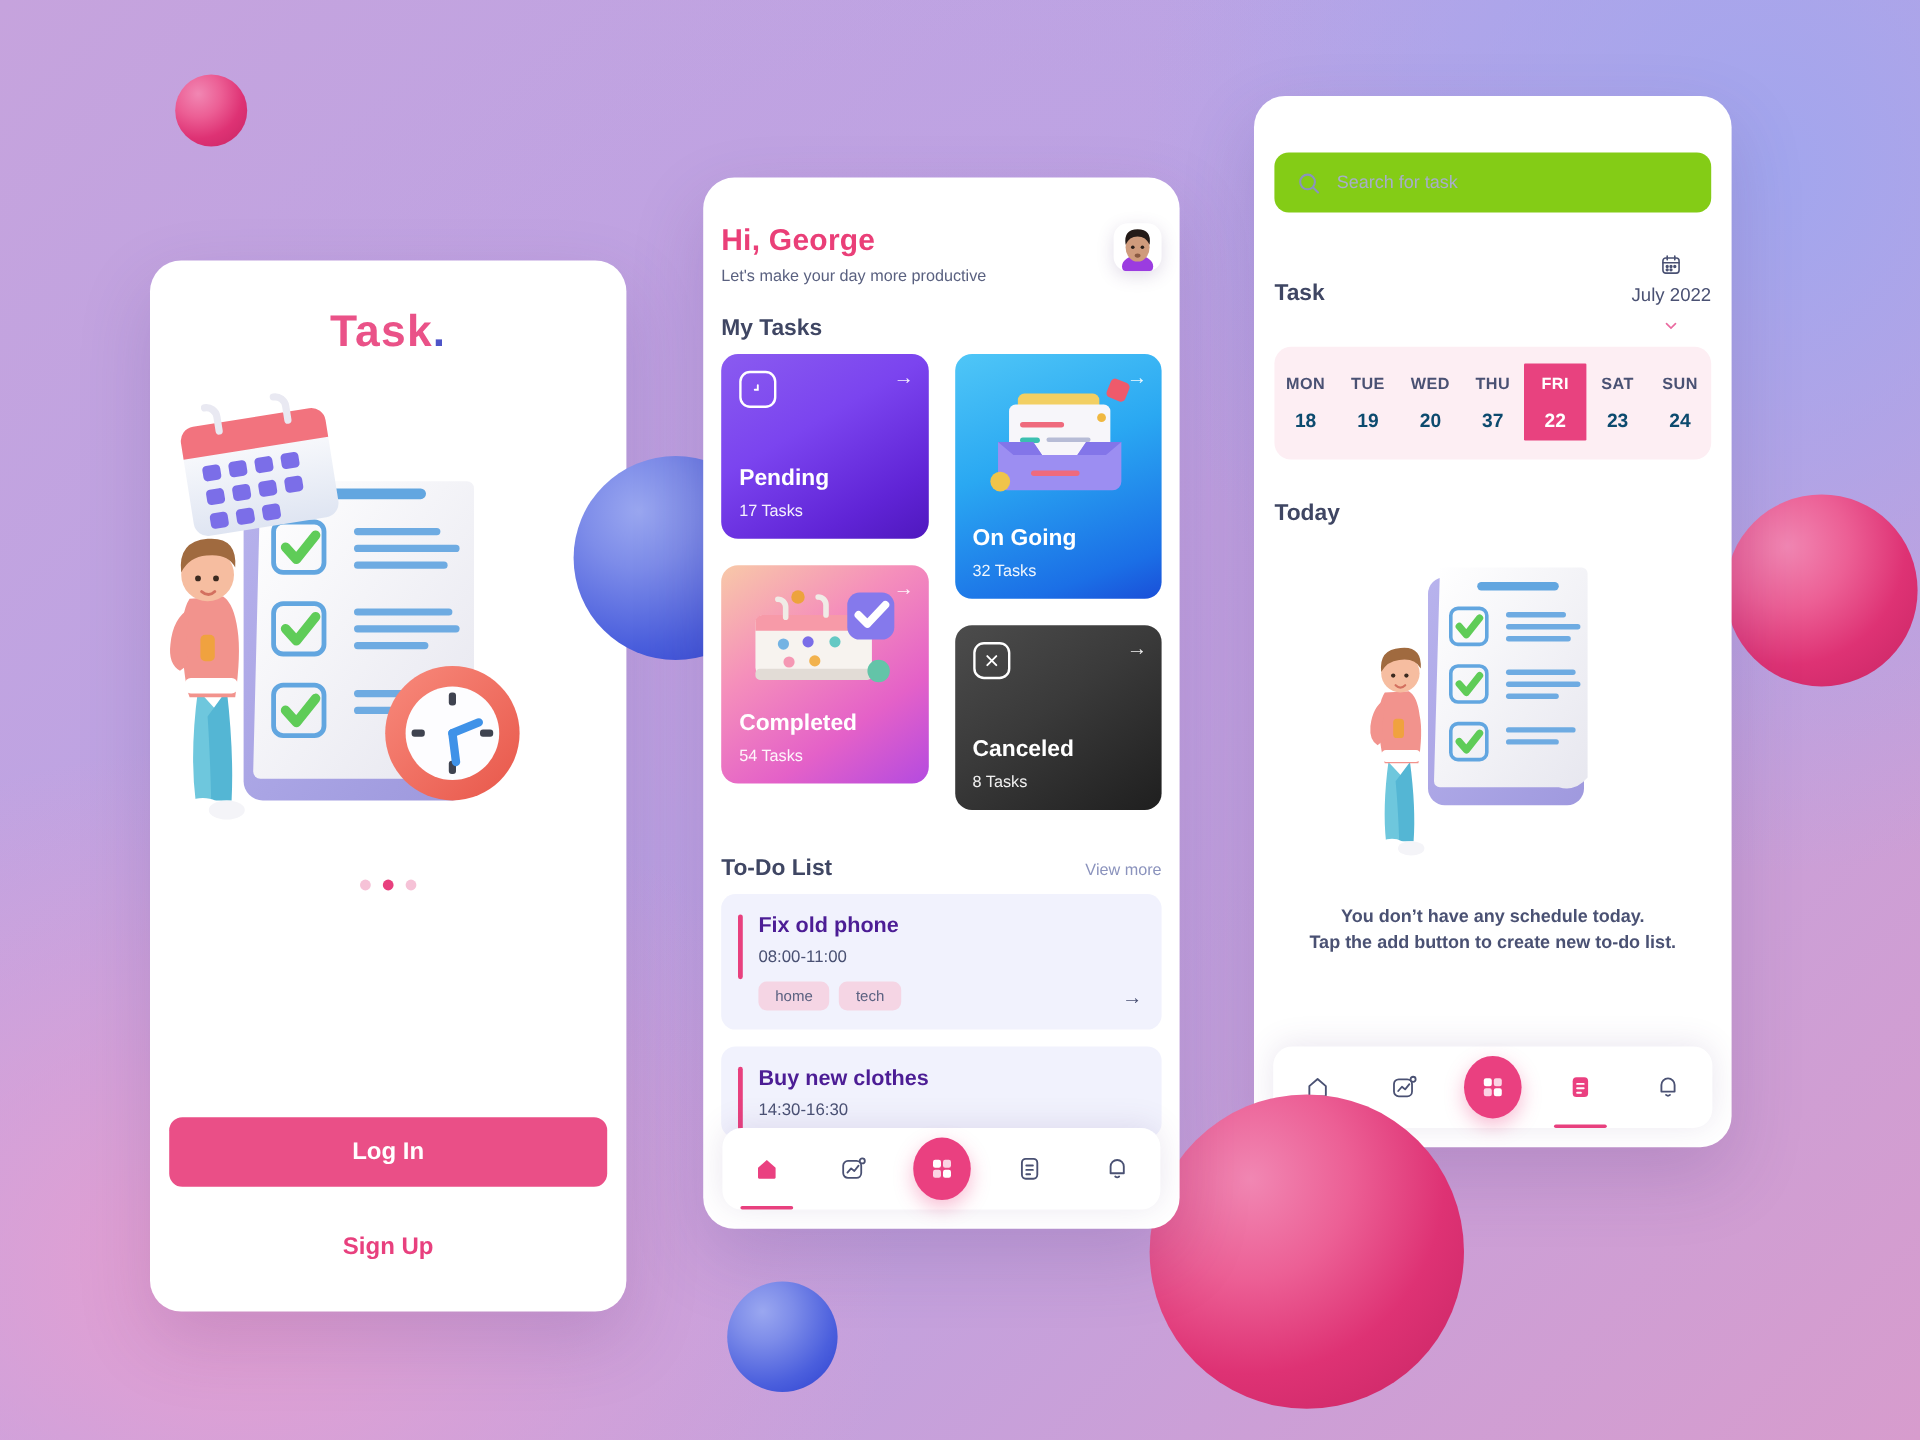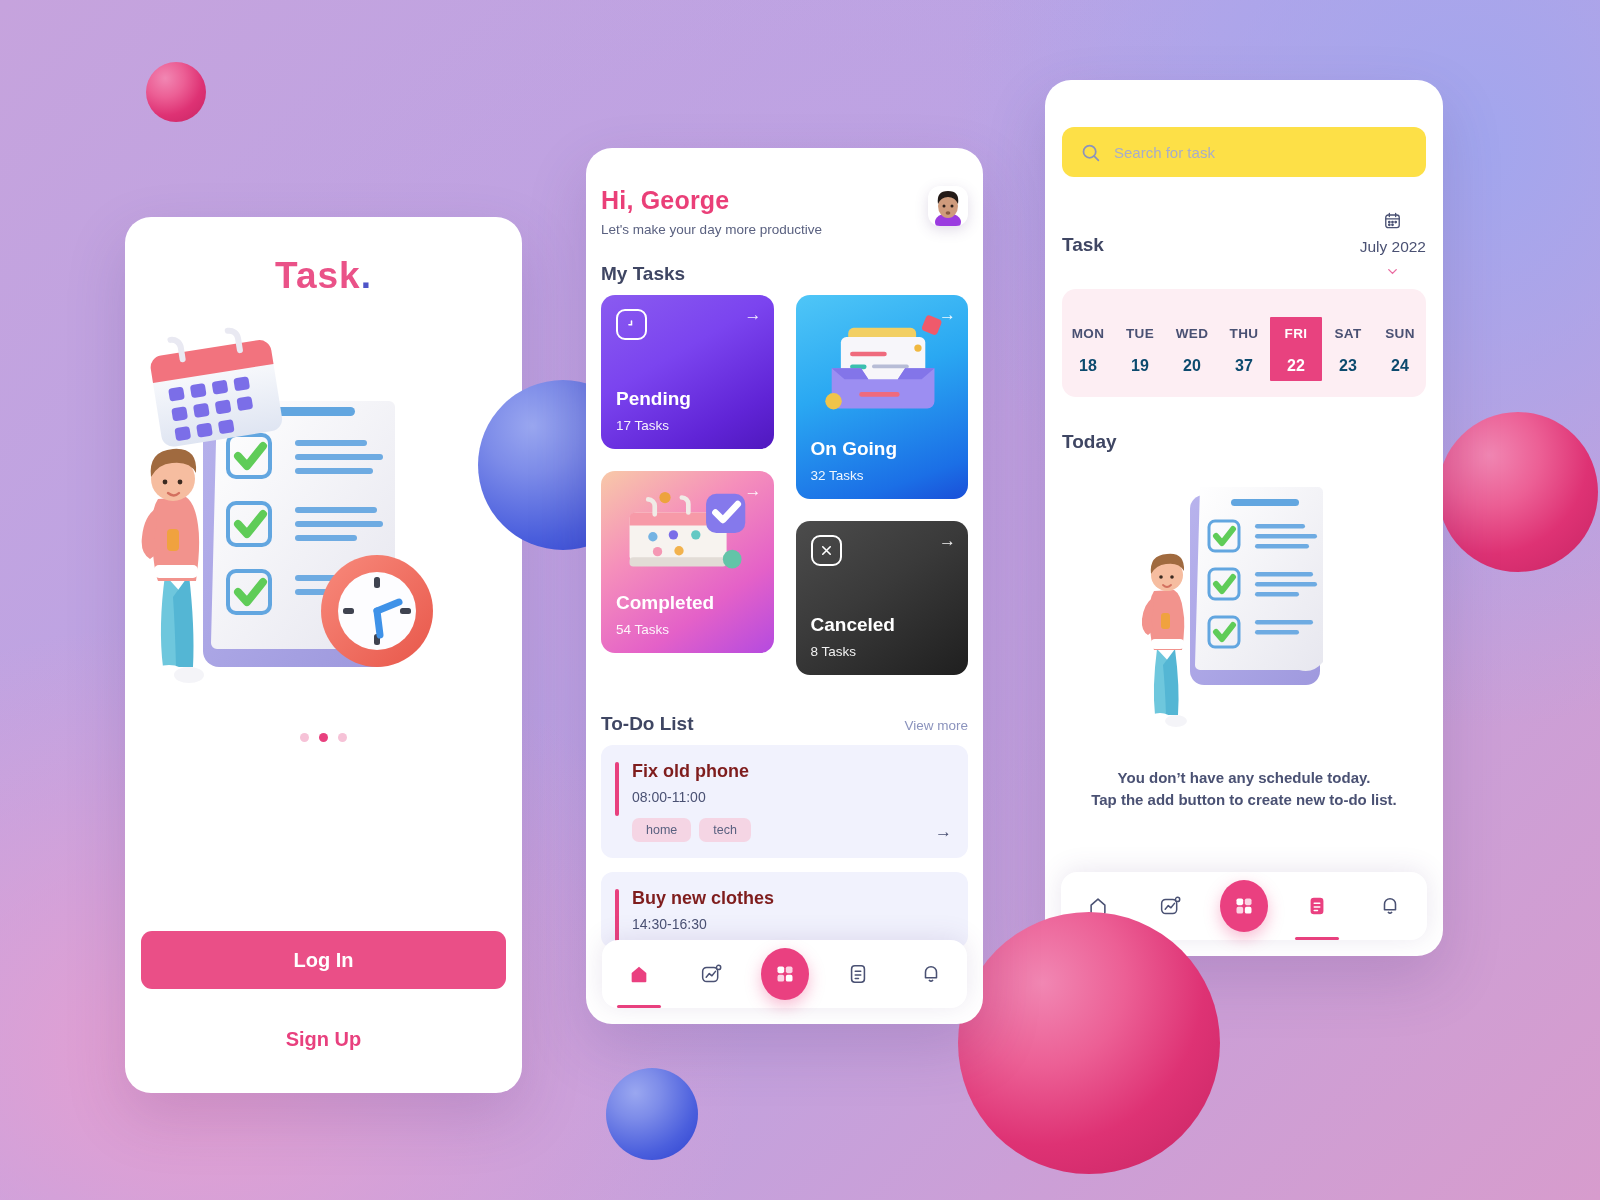--- a/index.html
+++ b/index.html
@@ -119,21 +119,21 @@
   .todo-head { display: flex; align-items: baseline; justify-content: space-between; margin: 38px 0 10px; text-align: right; }
   .view-more { font-size: 13.5px; color: #8b93bd; cursor: pointer; }
   .todo-item {
     position: relative; background: #f1f2fd; border-radius: 12px;
     padding: 16px 16px 16px 18px; margin-bottom: 14px;
   }
   .todo-item:before {
     content: ""; position: absolute; left: 14px; top: 17px; bottom: auto;
     width: 3.5px; height: 54px; border-radius: 3px; background: #e8407e;
   }
-  .todo-title { font-size: 18px; font-weight: 700; color: #7f1d1d; margin-left: 13px; }
+  .todo-title { font-size: 18px; font-weight: 700; color: #4c1d95; margin-left: 13px; }
   .todo-time { font-size: 14px; color: #4a5173; margin: 7px 0 0 13px; }
   .tags { display: flex; gap: 8px; margin: 13px 0 0 13px; }
   .tag { background: #f5d5e4; color: #5a6180; font-size: 12.5px; padding: 5px 14px; border-radius: 7px; }
   .todo-arrow { position: absolute; right: 16px; bottom: 16px; color: #4a5173; font-size: 17px; }
 
   
   .nav {
     position: absolute; left: 16px; right: 16px; bottom: 16px; height: 68px;
     background: #fff; border-radius: 16px;
     box-shadow: 0 -2px 26px rgba(90,60,130,0.13);
@@ -148,35 +148,35 @@
   .fab {
     width: 52px; height: 52px; border-radius: 50%;
     background: #ea4080; display: flex; align-items: center; justify-content: center;
     box-shadow: 0 6px 16px rgba(234,64,128,.35); cursor: pointer;
   }
 
   
   .search-bar {
     display: flex; align-items: center; gap: 13px;
     margin: 47px 17px 0; height: 50px; padding: 0 18px;
-    background: #fde047; border-radius: 12px;
+    background: #84cc16; border-radius: 12px;
   }
   .search-bar input {
     flex: 1; border: none; background: transparent; outline: none;
     font-family: "Liberation Sans", sans-serif; font-size: 15px; color: #4a5173;
   }
   .search-bar input::placeholder { color: #a7adcb; }
 
   .task-head { display: flex; align-items: center; justify-content: space-between; margin: 34px 17px 10px; }
   .month-pick { display: flex; align-items: center; gap: 8px; font-size: 15.5px; color: #4a5173; cursor: pointer; flex-direction: column; }
 
   .week {
     margin: 0 17px; background: #fdeef3; border-radius: 14px;
     display: grid; grid-template-columns: repeat(7,1fr);
-    padding: 28px 0 16px;
+    padding: 14px 0 16px;
   }
   .day { position: relative; text-align: center; padding: 9px 0 6px; }
   .day .dname { font-size: 13.5px; font-weight: 700; color: #4a5173; letter-spacing: .4px; }
   .day .dnum { font-size: 16px; font-weight: 600; color: #0c4a6e; margin-top: 16px; }
   .day.sel { background: #e8427f; border-radius: 1px; }
   .day.sel .dname, .day.sel .dnum { color: #ffffff; }
 
   .today-title { margin: 34px 17px 0; font-size: 19px; font-weight: 700; color: #3f4663; }
   .illus3 { position: relative; width: 100%; height: 300px; margin-top: 4px; }
   .empty-msg {

